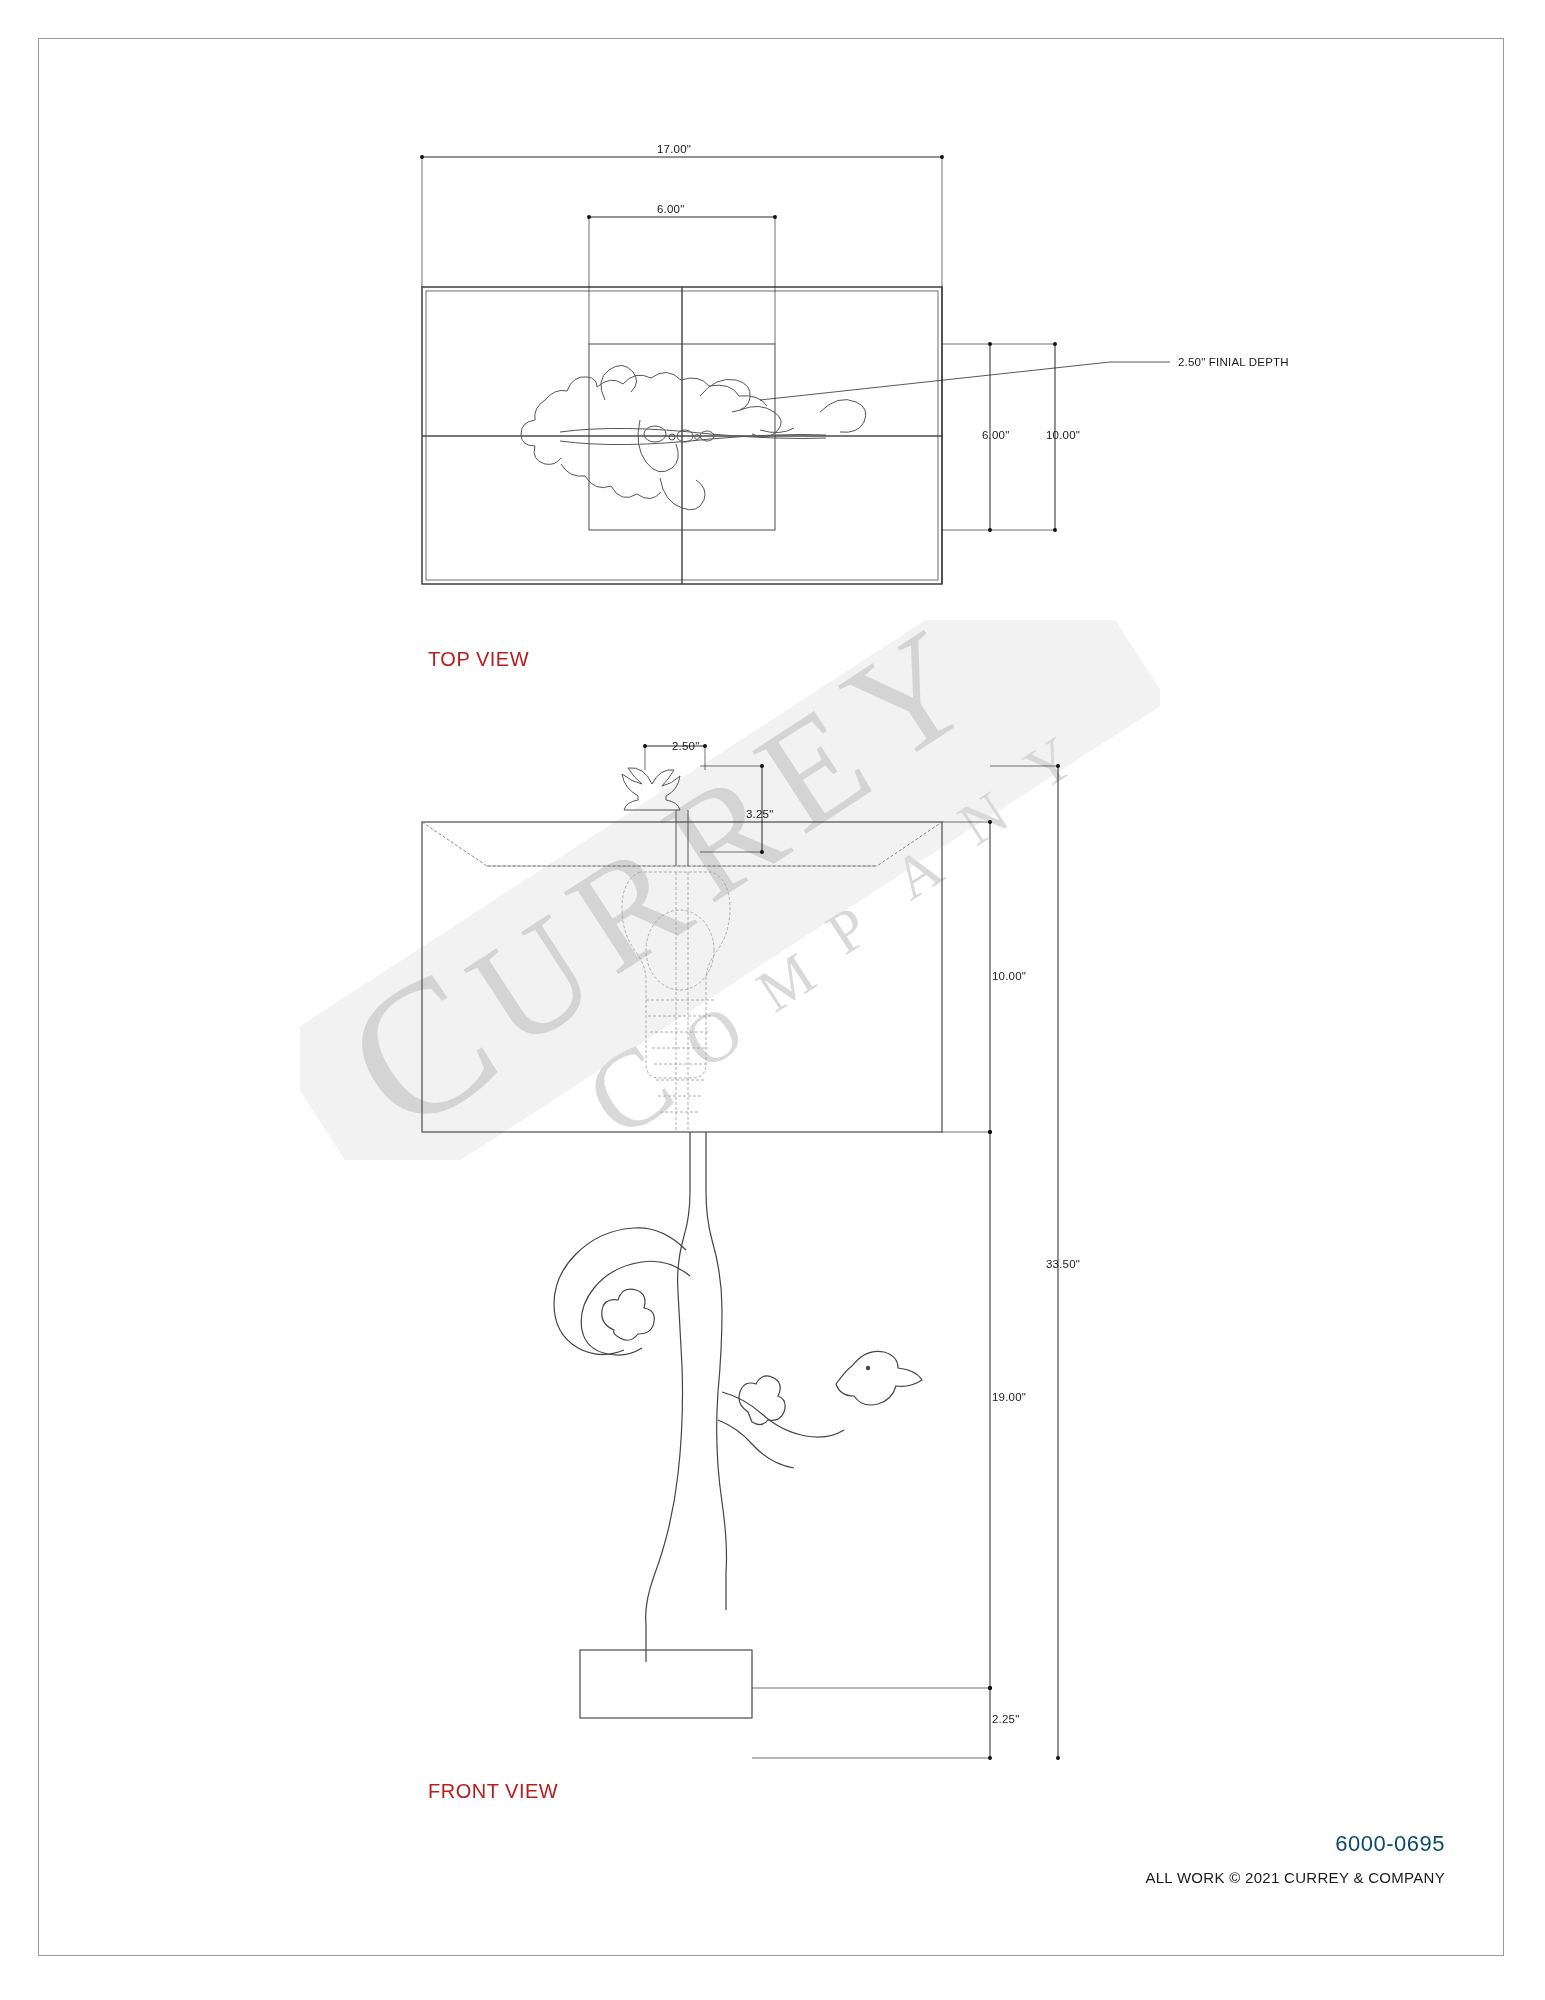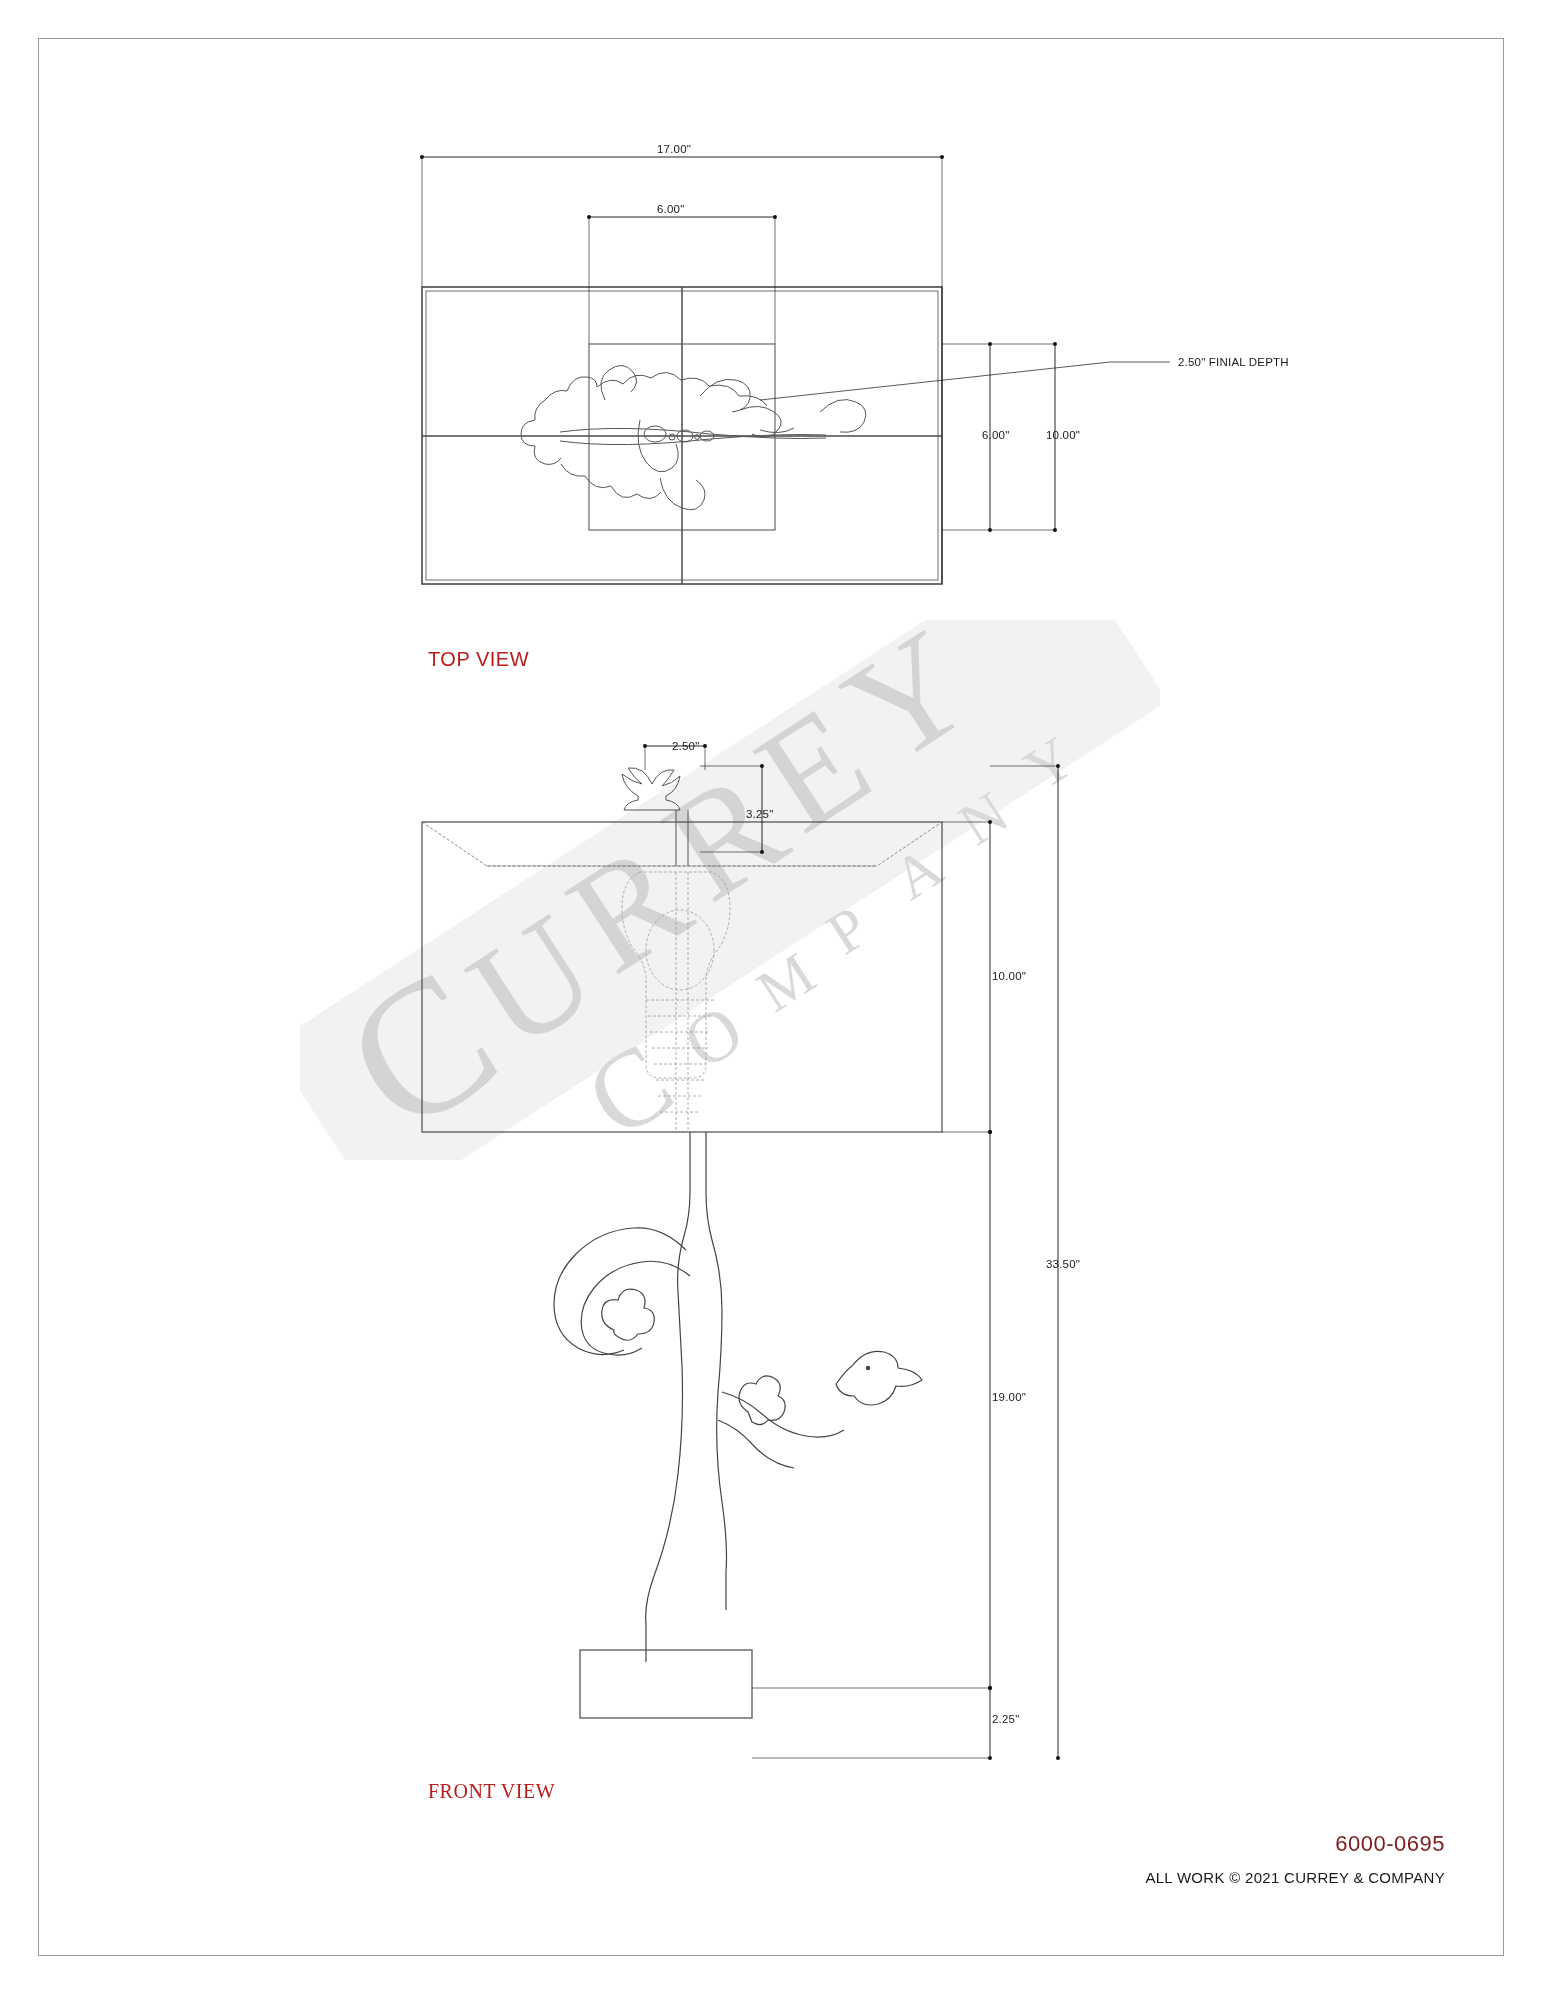--- a/index.html
+++ b/index.html
@@ -51,37 +51,37 @@
 
   
   .view-label {
     position: absolute;
     font-size: 20px;
     letter-spacing: 0.5px;
     color: #b91c1c;
     white-space: nowrap;
   }
   #label-top-view { left: 428px; top: 648px; }
-  #label-front-view { left: 428px; top: 1780px; font-family: Liberation Serif, serif; }
+  #label-front-view { left: 428px; top: 1780px; }
 
   .dim-text {
     position: absolute;
     font-size: 11.5px;
     color: #1a1a1a;
     white-space: nowrap;
     letter-spacing: 0.2px;
   }
 
   #footer-code {
     position: absolute;
     right: 100px;
     top: 1831px;
     font-size: 22px;
     letter-spacing: 0.5px;
-    color: #7f1d1d;
+    color: #0c4a6e;
     white-space: nowrap;
   }
   #footer-copyright {
     position: absolute;
     right: 100px;
     top: 1869px;
     font-size: 15px;
     letter-spacing: 0.3px;
     color: #1a1a1a;
     white-space: nowrap;

